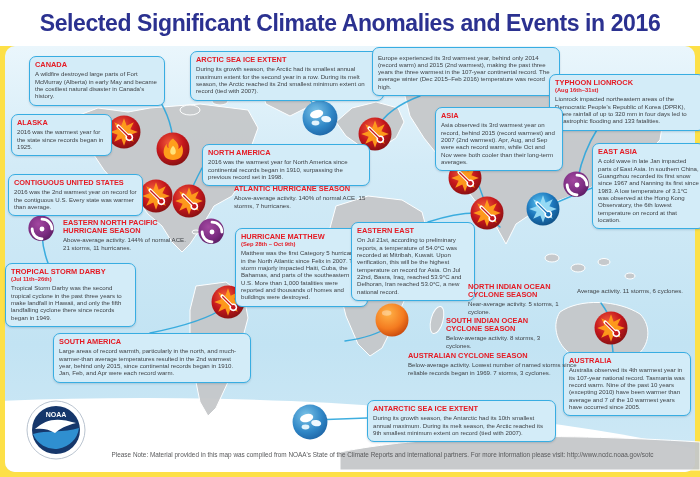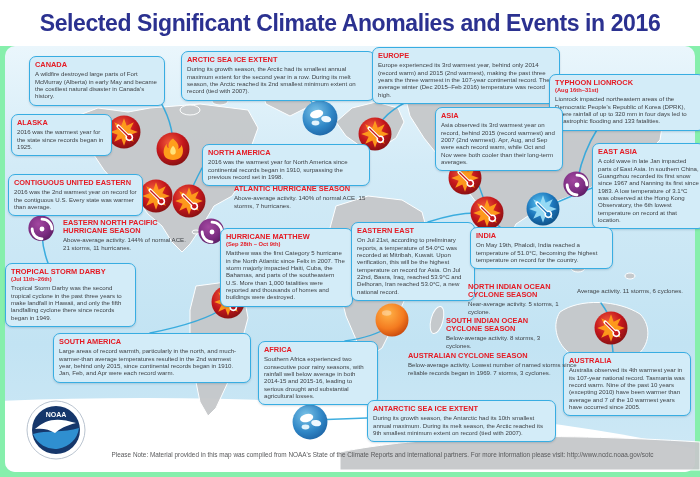--- a/index.html
+++ b/index.html
@@ -1,16 +1,16 @@
 <!DOCTYPE html>
 <html><head>
 <meta charset="utf-8">
 <style>
   html,body{margin:0;padding:0;background:#fff;}
-  #stage{position:relative;width:700px;height:477px;background:#86efac;overflow:hidden;
+  #stage{position:relative;width:700px;height:477px;background:#fde047;overflow:hidden;
          font-family:"Liberation Sans",sans-serif;}
   #ocean{position:absolute;left:5px;top:46px;right:5px;bottom:5px;border-radius:10px;
          background:linear-gradient(180deg,#eaf6fc 0%,#d3ebf7 28%,#c2e3f3 70%,#cfe9f6 100%);
          overflow:hidden;}
   #white-curve{position:absolute;left:-610px;top:352px;width:1500px;height:320px;
          background:#fff;border-radius:50%;}
   #titlebar{position:absolute;left:0;top:0;width:700px;height:46px;background:#fff;z-index:6;
          display:flex;align-items:center;justify-content:center;}
   #title{font-size:23px;font-weight:bold;color:#2b3190;letter-spacing:-0.4px;}
   svg.map{position:absolute;left:0;top:0;z-index:1;}
@@ -200,26 +200,25 @@
     </svg>
 
   <div id="titlebar">
     <div id="title">Selected Significant Climate Anomalies and Events in 2016</div>
   </div>
 
   <div class="co box" style="left:29px;top:56px;width:124px">
     <div class="h">CANADA</div>
     <div class="b">A wildfire destroyed large parts of Fort McMurray (Alberta) in early May and became the costliest natural disaster in Canada's history.</div>
   </div>
-  <div class="co box" style="left:181px;top:51px;width:182px">
+  <div class="co box" style="left:190px;top:51px;width:182px">
     <div class="h">ARCTIC SEA ICE EXTENT</div>
     <div class="b">During its growth season, the Arctic had its smallest annual maximum extent for the second year in a row. During its melt season, the Arctic reached its 2nd smallest minimum extent on record (tied with 2007).</div>
   </div>
   <div class="co box" style="left:372px;top:47px;width:176px">
-    <div class="h">EUROPE</div>
     <div class="b">Europe experienced its 3rd warmest year, behind only 2014 (record warm) and 2015 (2nd warmest), making the past three years the three warmest in the 107-year continental record. The average winter (Dec 2015–Feb 2016) temperature was record high.</div>
   </div>
   <div class="co box" style="left:549px;top:74px;width:144px">
     <div class="h">TYPHOON LIONROCK</div>
     <div class="d">(Aug 16th–31st)</div>
     <div class="b">Lionrock impacted northeastern areas of the Democratic People's Republic of Korea (DPRK), where rainfall of up to 320 mm in four days led to catastrophic flooding and 133 fatalities.</div>
   </div>
   <div class="co box" style="left:11px;top:114px;width:89px">
     <div class="h">ALASKA</div>
     <div class="b">2016 was the warmest year for the state since records began in 1925.</div>
@@ -230,48 +229,40 @@
   </div>
   <div class="co box" style="left:435px;top:107px;width:116px">
     <div class="h">ASIA</div>
     <div class="b">Asia observed its 3rd warmest year on record, behind 2015 (record warmest) and 2007 (2nd warmest). Apr, Aug, and Sep were each record warm, while Oct and Nov were both cooler than their long-term averages.</div>
   </div>
   <div class="co box" style="left:592px;top:143px;width:101px">
     <div class="h">EAST ASIA</div>
     <div class="b">A cold wave in late Jan impacted parts of East Asia. In southern China, Guangzhou recorded its first snow since 1967 and Nanning its first since 1983. A low temperature of 3.1°C was observed at the Hong Kong Observatory, the 6th lowest temperature on record at that location.</div>
   </div>
   <div class="co box" style="left:8px;top:174px;width:123px">
-    <div class="h">CONTIGUOUS UNITED EASTERN</div>
+    <div class="h">CONTIGUOUS UNITED STATES</div>
     <div class="b">2016 was the 2nd warmest year on record for the contiguous U.S. Every state was warmer than average.</div>
   </div>
-  <div class="co box" style="left:220px;top:228px;width:121px">
+  <div class="co box" style="left:235px;top:228px;width:121px">
     <div class="h">HURRICANE MATTHEW</div>
     <div class="d">(Sep 28th – Oct 9th)</div>
     <div class="b">Matthew was the first Category 5 hurricane in the North Atlantic since Felix in 2007. The storm majorly impacted Haiti, Cuba, the Bahamas, and parts of the southeastern U.S. More than 1,000 fatalities were reported and thousands of homes and buildings were destroyed.</div>
   </div>
   <div class="co box" style="left:351px;top:222px;width:112px">
     <div class="h">EASTERN EAST</div>
     <div class="b">On Jul 21st, according to preliminary reports, a temperature of 54.0°C was recorded at Mitribah, Kuwait. Upon verification, this will be the highest temperature on record for Asia. On Jul 22nd, Basra, Iraq, reached 53.9°C and Delhoran, Iran reached 53.0°C, a new national record.</div>
-  </div>
-  <div class="co box" style="left:470px;top:227px;width:131px">
-    <div class="h">INDIA</div>
-    <div class="b">On May 19th, Phalodi, India reached a temperature of 51.0°C, becoming the highest temperature on record for the country.</div>
   </div>
   <div class="co box" style="left:5px;top:263px;width:119px">
     <div class="h">TROPICAL STORM DARBY</div>
     <div class="d">(Jul 11th–26th)</div>
     <div class="b">Tropical Storm Darby was the second tropical cyclone in the past three years to make landfall in Hawaii, and only the fifth landfalling cyclone there since records began in 1949.</div>
   </div>
   <div class="co box" style="left:53px;top:333px;width:186px">
     <div class="h">SOUTH AMERICA</div>
     <div class="b">Large areas of record warmth, particularly in the north, and much-warmer-than average temperatures resulted in the 2nd warmest year, behind only 2015, since continental records began in 1910. Jan, Feb, and Apr were each record warm.</div>
-  </div>
-  <div class="co box" style="left:258px;top:341px;width:108px">
-    <div class="h">AFRICA</div>
-    <div class="b">Southern Africa experienced two consecutive poor rainy seasons, with rainfall well below average in both 2014-15 and 2015-16, leading to serious drought and substantial agricultural losses.</div>
   </div>
   <div class="co box" style="left:563px;top:352px;width:116px">
     <div class="h">AUSTRALIA</div>
     <div class="b">Australia observed its 4th warmest year in its 107-year national record. Tasmania was record warm. Nine of the past 10 years (excepting 2010) have been warmer than average and 7 of the 10 warmest years have occurred since 2005.</div>
   </div>
   <div class="co plain" style="left:234px;top:185px;width:132px">
     <div class="h">ATLANTIC HURRICANE SEASON</div>
     <div class="b">Above-average activity. 140% of normal ACE. 15 storms, 7 hurricanes.</div>
   </div>
 

